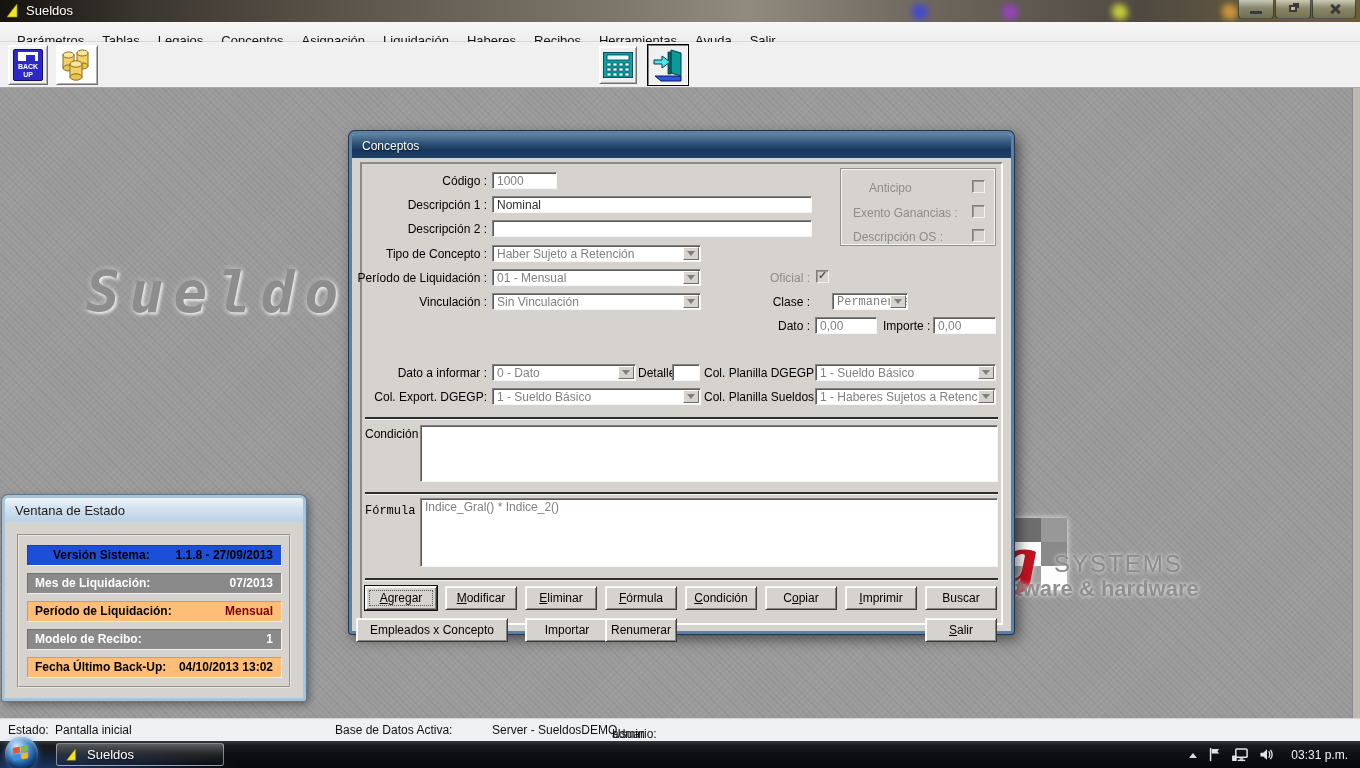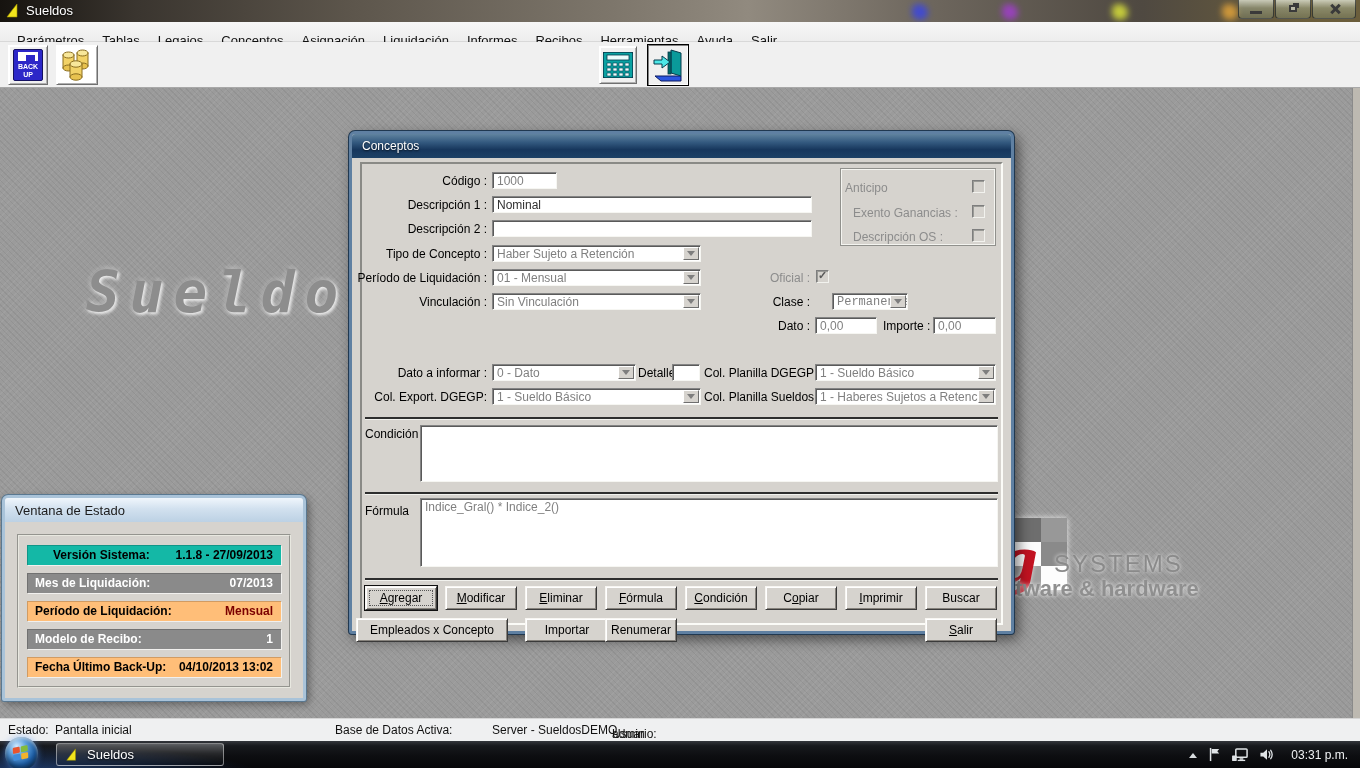--- a/index.html
+++ b/index.html
@@ -80,21 +80,21 @@
   .dlg-body { position:absolute; left:0; top:24px; right:0; bottom:0; background:#d6d3ce; }
   .dlg-frame { position:absolute; left:8px; right:8px; top:4px; bottom:6px; border:2px solid; border-color:#8a8a86 #fbfbf7 #fbfbf7 #8a8a86; }
   .groupbox { position:absolute; left:488px; top:10px; width:156px; height:78px; border:1px solid #90908c; box-shadow:inset 0 0 0 1px #f4f4f0; }
 
   
   .estado { position:absolute; left:2px; top:495px; width:304px; height:206px; border:3px solid #a9c3d9; border-radius:6px 6px 2px 2px; background:#d6d3ce; box-shadow:0 0 0 1px #5a7globe90, 3px 3px 9px rgba(0,0,0,.4); }
   .estado { box-shadow:0 0 0 1px #5a7890, 3px 3px 9px rgba(0,0,0,.4); }
   .estado .e-title { height:24px; background:linear-gradient(180deg,#f0f6fc,#d2e1ef 45%,#bcd1e4); display:flex; align-items:center; padding-left:10px; font-size:13px; color:#1c1c1c; border-radius:3px 3px 0 0; }
   .estado .panel { position:absolute; left:12px; right:12px; top:36px; bottom:10px; border:2px groove #e8e8e0; padding:9px 8px; display:flex; flex-direction:column; justify-content:space-between; }
   .erow { height:20px; display:flex; align-items:center; justify-content:space-between; padding:0 8px; font-size:12px; font-weight:bold; box-shadow:inset 1px 1px 0 rgba(0,0,0,.18), 1px 1px 0 rgba(255,255,255,.65); }
-  .erow.yellow { background:#14b8a6; color:#000;padding-left:26px; }
+  .erow.yellow { background:#1d4ed8; color:#000;padding-left:26px; }
   .erow.gray { background:#8a8a8a; color:#fff; }
   .erow.orange { background:#FFBE78; color:#000; }
   .erow .val.red { color:#7b0000; }
 
   
   .statusbar { position:absolute; left:0; top:718px; width:1360px; height:23px; background:#eff0f1; border-top:1px solid #d5d5d5; font-size:12px; color:#111; }
   .statusbar span { position:absolute; top:4px; white-space:nowrap; }
 
   
   .taskbar { position:absolute; left:0; top:741px; width:1360px; height:27px;
@@ -146,21 +146,21 @@
     </div>
   </div>
 
   <div class="menubar">
       <span class="menu-item">Parámetros</span>
       <span class="menu-item">Tablas</span>
       <span class="menu-item">Legajos</span>
       <span class="menu-item">Conceptos</span>
       <span class="menu-item">Asignación</span>
       <span class="menu-item">Liquidación</span>
-      <span class="menu-item">Informes</span>
+      <span class="menu-item">Haberes</span>
       <span class="menu-item">Recibos</span>
       <span class="menu-item">Herramientas</span>
       <span class="menu-item">Ayuda</span>
       <span class="menu-item">Salir</span>
     </div>
 
   <div class="toolbar">
     <div class="tbtn" style="left:8px;top:3px;width:40px;height:40px;">
       <div class="floppy">
         <div class="label">
@@ -251,21 +251,21 @@
       <div class="lbl" style="left:5px;top:89px;width:130px;">Tipo de Concepto :</div>
       <div class="dd sunken" style="left:140px;top:87px;width:209px;"><span>Haber Sujeto a Retención</span><div class="arr"></div></div>
 
       <div class="lbl" style="left:5px;top:113px;width:130px;">Período de Liquidación :</div>
       <div class="dd sunken" style="left:140px;top:111px;width:209px;"><span>01 - Mensual</span><div class="arr"></div></div>
 
       <div class="lbl" style="left:5px;top:137px;width:130px;">Vinculación :</div>
       <div class="dd sunken" style="left:140px;top:135px;width:209px;"><span>Sin Vinculación</span><div class="arr"></div></div>
 
       <div class="groupbox">
-        <div class="lbl dis" style="left:4px;top:12px;text-align:left;">Anticipo</div>
+        <div class="lbl dis" style="left:28px;top:12px;text-align:left;">Anticipo</div>
         <div class="cb" style="right:10px;top:11px;"></div>
         <div class="lbl dis" style="left:12px;top:37px;text-align:left;">Exento Ganancias :</div>
         <div class="cb" style="right:10px;top:36px;"></div>
         <div class="lbl dis" style="left:12px;top:61px;text-align:left;">Descripción OS :</div>
         <div class="cb" style="right:10px;top:60px;"></div>
       </div>
 
       <div class="lbl dis" style="left:380px;top:113px;width:78px;">Oficial :</div>
       <div class="cb checked" style="left:464px;top:112px;"></div>
 
@@ -289,21 +289,21 @@
       <div class="lbl" style="left:352px;top:232px;width:106px;">Col. Planilla Sueldos :</div>
       <div class="dd sunken" style="left:463px;top:230px;width:181px;"><span>1 - Haberes Sujetos a Retención</span><div class="arr"></div></div>
 
       <div class="sep" style="top:259px;"></div>
 
       <div class="lbl" style="left:13px;top:269px;text-align:left;">Condición</div>
       <div class="field sunken dark" style="left:68px;top:267px;width:578px;height:57px;"></div>
 
       <div class="sep" style="top:334px;"></div>
 
-      <div class="lbl" style="left:13px;top:346px;text-align:center;">Fórmula</div>
+      <div class="lbl" style="left:13px;top:346px;text-align:center;font-family:Liberation Mono, monospace;">Fórmula</div>
       <div class="field sunken" style="left:68px;top:340px;width:578px;height:69px;">Indice_Gral() * Indice_2()</div>
 
       <div class="sep" style="top:420px;"></div>
 
       <div class="btn default" style="left:13px;top:428px;width:72px;"><u>A</u>gregar</div>
       <div class="btn" style="left:93px;top:428px;width:72px;"><u>M</u>odificar</div>
       <div class="btn" style="left:173px;top:428px;width:72px;"><u>E</u>liminar</div>
       <div class="btn" style="left:253px;top:428px;width:72px;"><u>F</u>órmula</div>
       <div class="btn" style="left:333px;top:428px;width:72px;"><u>C</u>ondición</div>
       <div class="btn" style="left:413px;top:428px;width:72px;">C<u>o</u>piar</div>

